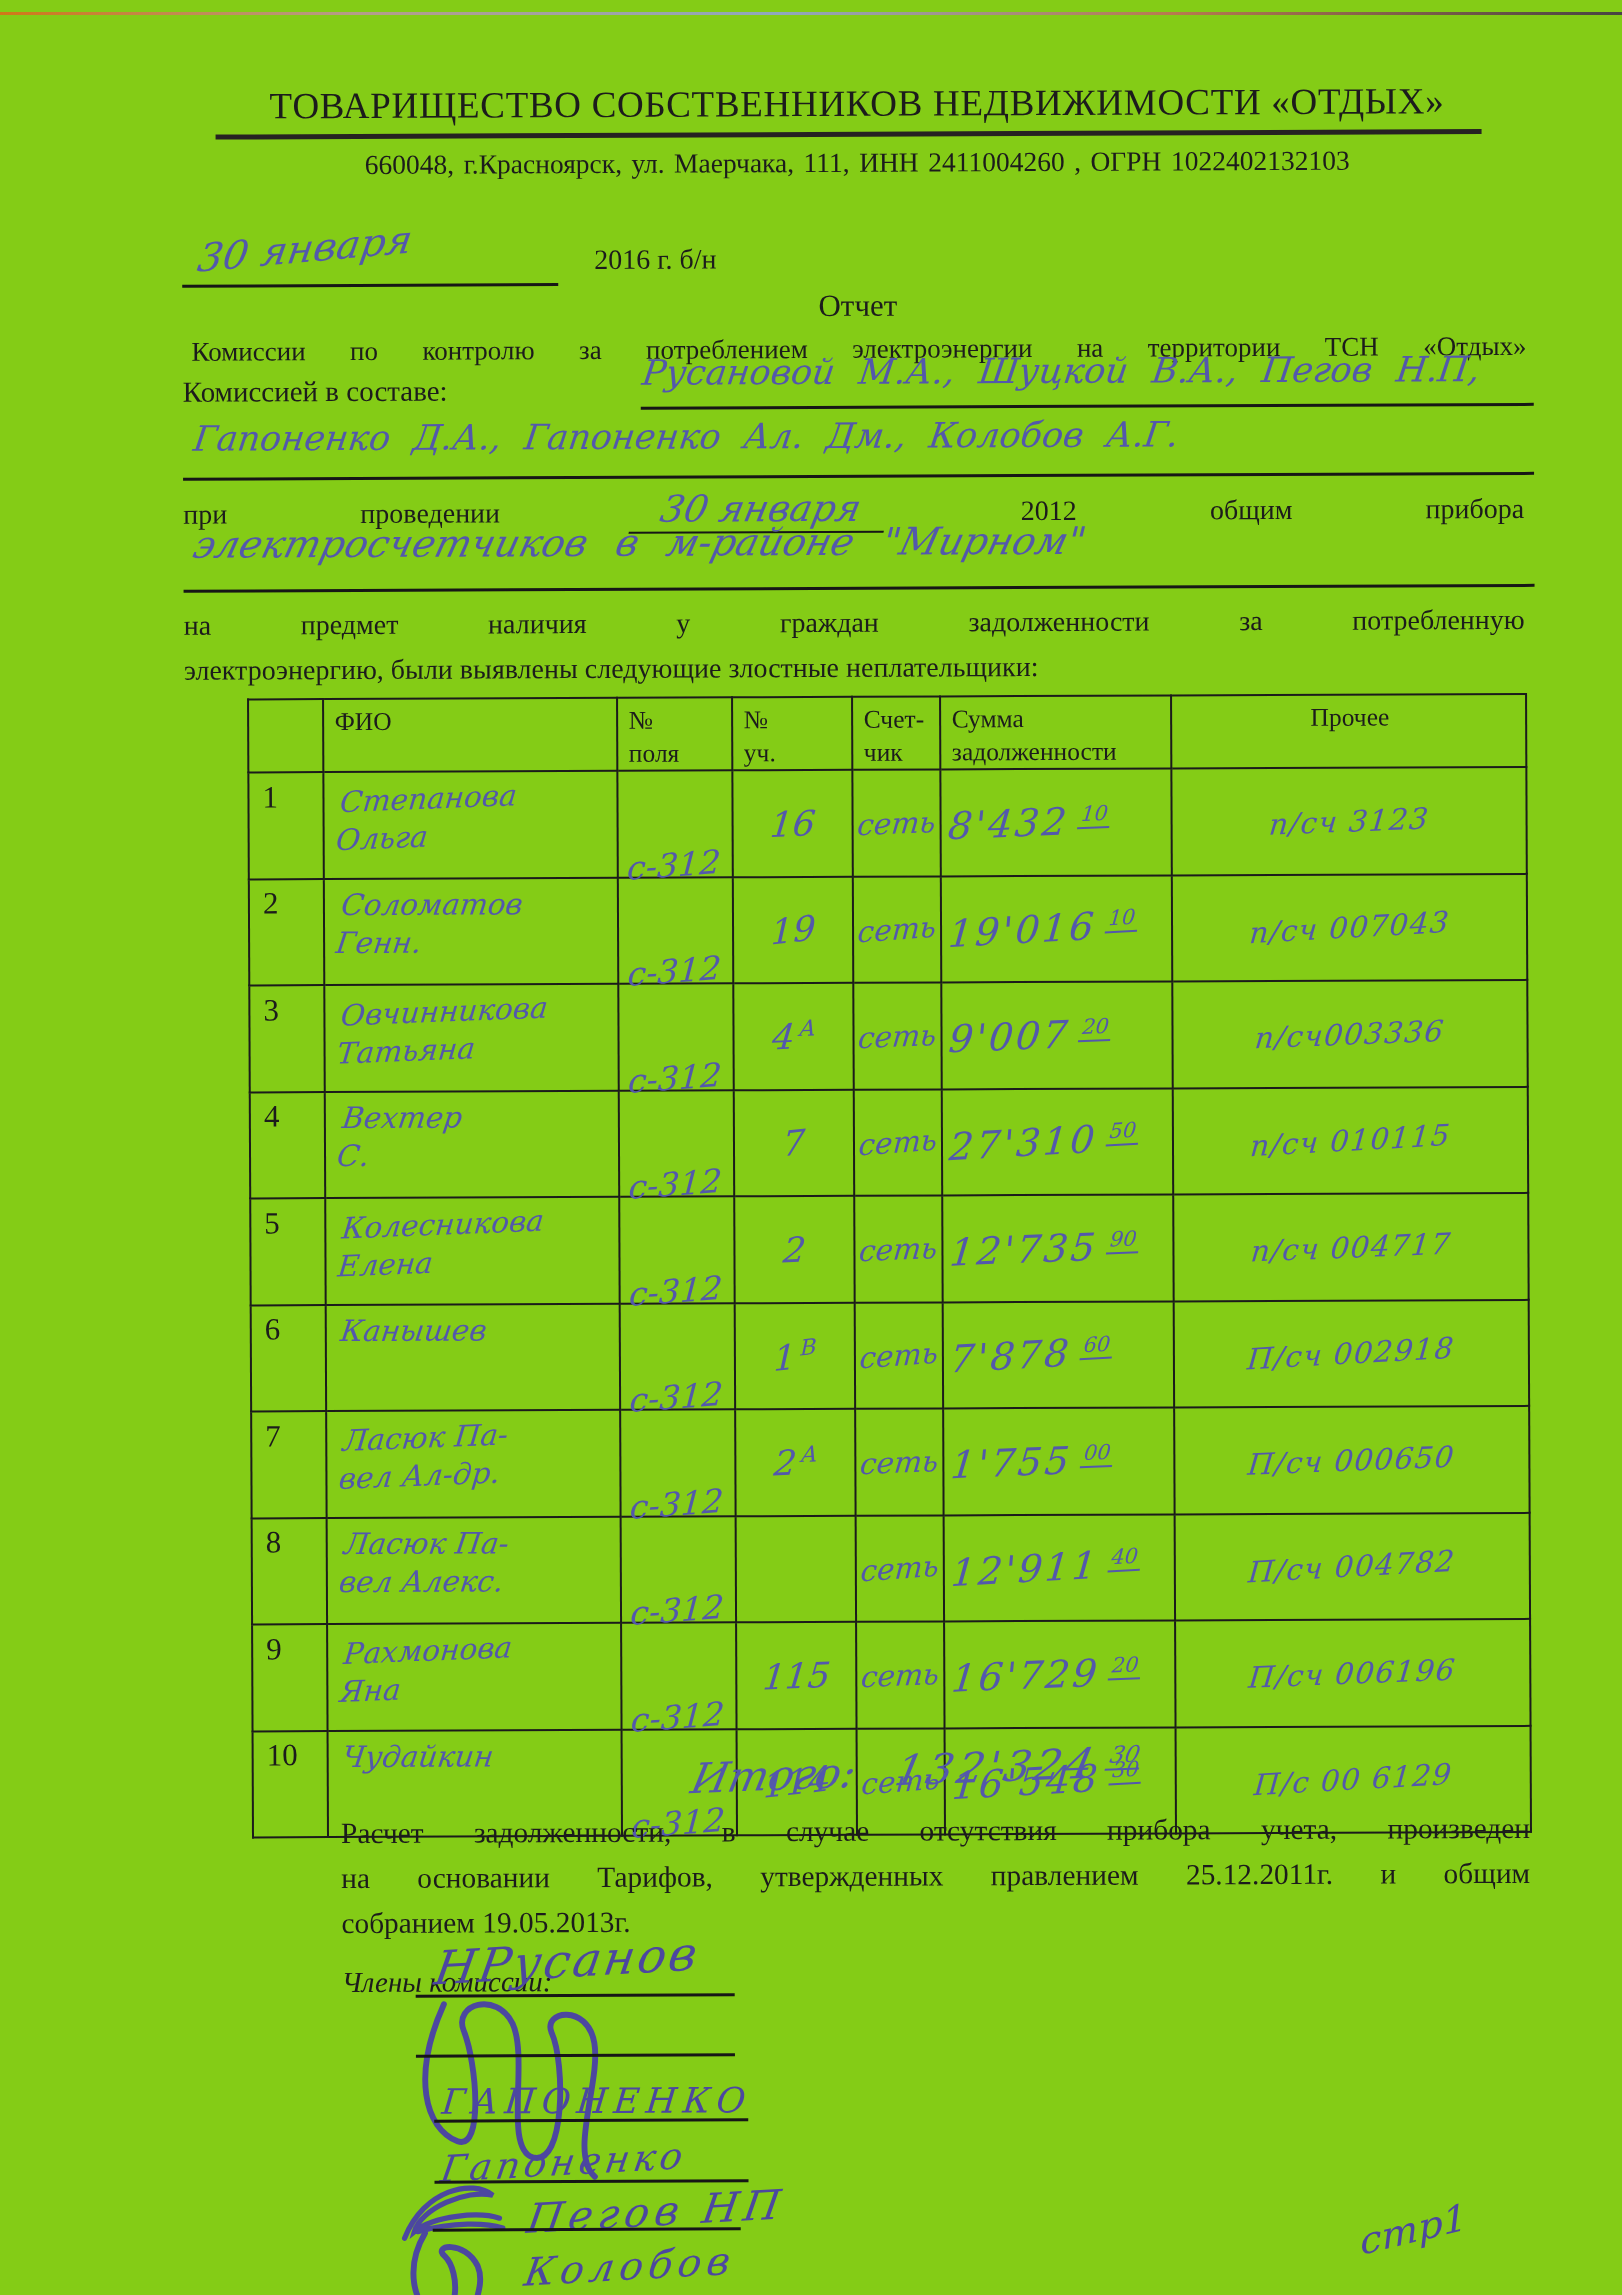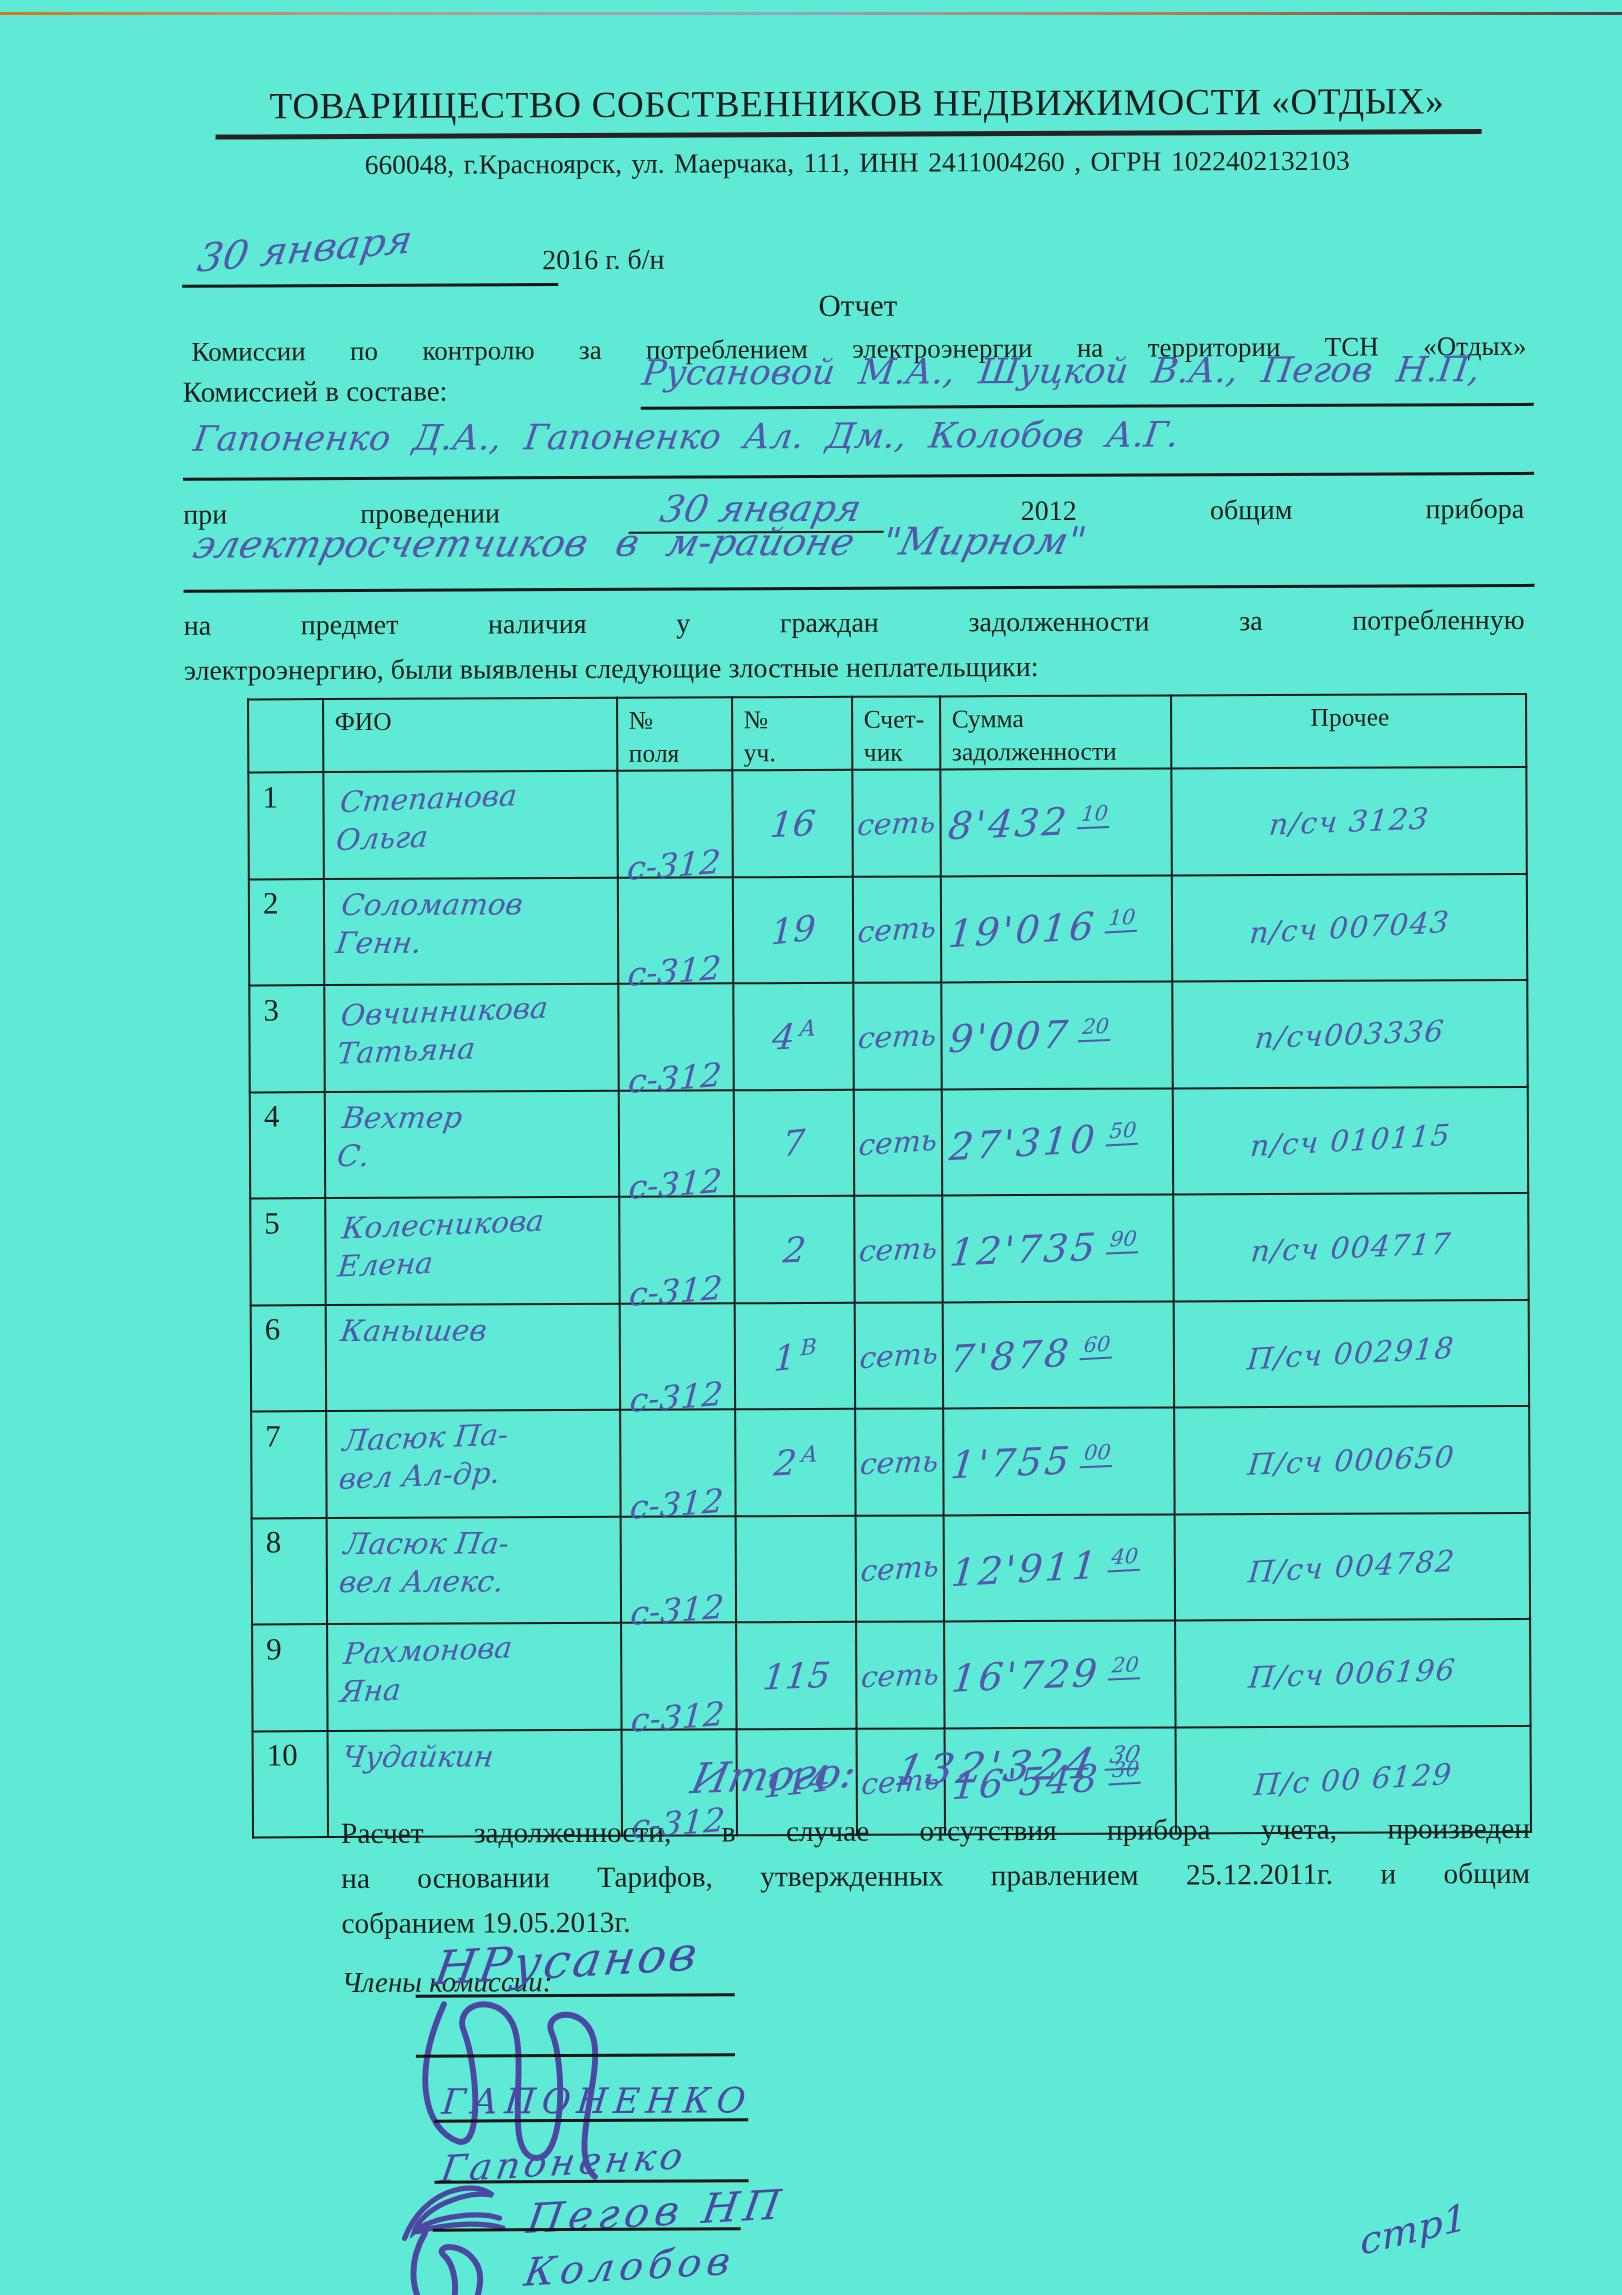--- a/index.html
+++ b/index.html
@@ -1,16 +1,16 @@
 <!DOCTYPE html>
 <html style="font-size:10.5px"><head>
 <meta charset="utf-8">
 <style>
   html,body{margin:0;padding:0;background:#e8e6e2;}
-  .page{position:relative;width:1623px;height:2295px;background:#5eead4;overflow:hidden;
+  .page{position:relative;width:1623px;height:2295px;background:#84cc16;overflow:hidden;
         font-family:"Liberation Serif",serif;color:#1c1c1c;}
   .tilt{position:absolute;inset:0;transform:rotate(-0.25deg);transform-origin:50% 40%;}
   .abs{position:absolute;}
   .center{text-align:center;}
   .print{font-family:"Liberation Serif",serif;color:#1c1c1c;}
   .hw{font-family:"DejaVu Serif",serif;font-style:italic;color:#5358ac;display:inline-block;
       transform:skewX(-8deg);}
   .hw2{font-family:"DejaVu Serif",serif;font-style:italic;color:#4c47a0;display:inline-block;
       transform:skewX(-12deg) rotate(-3deg);}
   .rule{background:#262222;}
@@ -50,21 +50,21 @@
   <div class="abs scan-edge" style="left:0;top:11.8px;width:1623px;height:3.3px;"></div>
 
   <div class="tilt">
 
     <div class="abs print center" style="left:183px;top:82px;width:1355px;font-size:37px;letter-spacing:0.7px;">ТОВАРИЩЕСТВО СОБСТВЕННИКОВ НЕДВИЖИМОСТИ «ОТДЫХ»</div>
     <div class="abs rule" style="left:219px;top:132px;width:1266px;height:4.6px;"></div>
     <div class="abs print center" style="left:183px;top:147px;width:1355px;font-size:27.5px;word-spacing:2.6px;">660048, г.Красноярск, ул. Маерчака, 111, ИНН 2411004260 , ОГРН  1022402132103</div>
 
     <div class="abs hw" style="left:203px;top:224px;font-size:39px;transform:skewX(-14deg) rotate(-5deg);">30 января</div>
     <div class="abs ink-line" style="left:185px;top:282px;width:376px;height:2.6px;"></div>
-    <div class="abs print" style="left:545px;top:243px;font-size:28px;">2016 г. б/н</div>
+    <div class="abs print" style="left:597px;top:243px;font-size:28px;">2016 г. б/н</div>
 
     <div class="abs print center" style="left:183px;top:288px;width:1355px;font-size:31px;">Отчет</div>
 
     <div class="abs print justify1" style="left:194px;top:334px;width:1335px;font-size:27px;">Комиссии по контролю за потреблением электроэнергии на территории ТСН «Отдых»</div>
 
     <div class="abs print" style="left:185px;top:373px;font-size:29px;">Комиссией в составе:</div>
     <div class="abs hw" style="left:645px;top:352px;font-size:35px;word-spacing:13px;white-space:nowrap;">Русановой М.А., Шуцкой В.А.,  Пегов Н.П,</div>
     <div class="abs ink-line" style="left:643px;top:406px;width:893px;height:2.6px;"></div>
     <div class="abs hw" style="left:196px;top:416px;font-size:35px;word-spacing:11.8px;white-space:nowrap;">Гапоненко Д.А.,  Гапоненко Ал. Дм.,  Колобов А.Г.</div>
     <div class="abs ink-line" style="left:185px;top:475px;width:1351px;height:3.3px;"></div>

